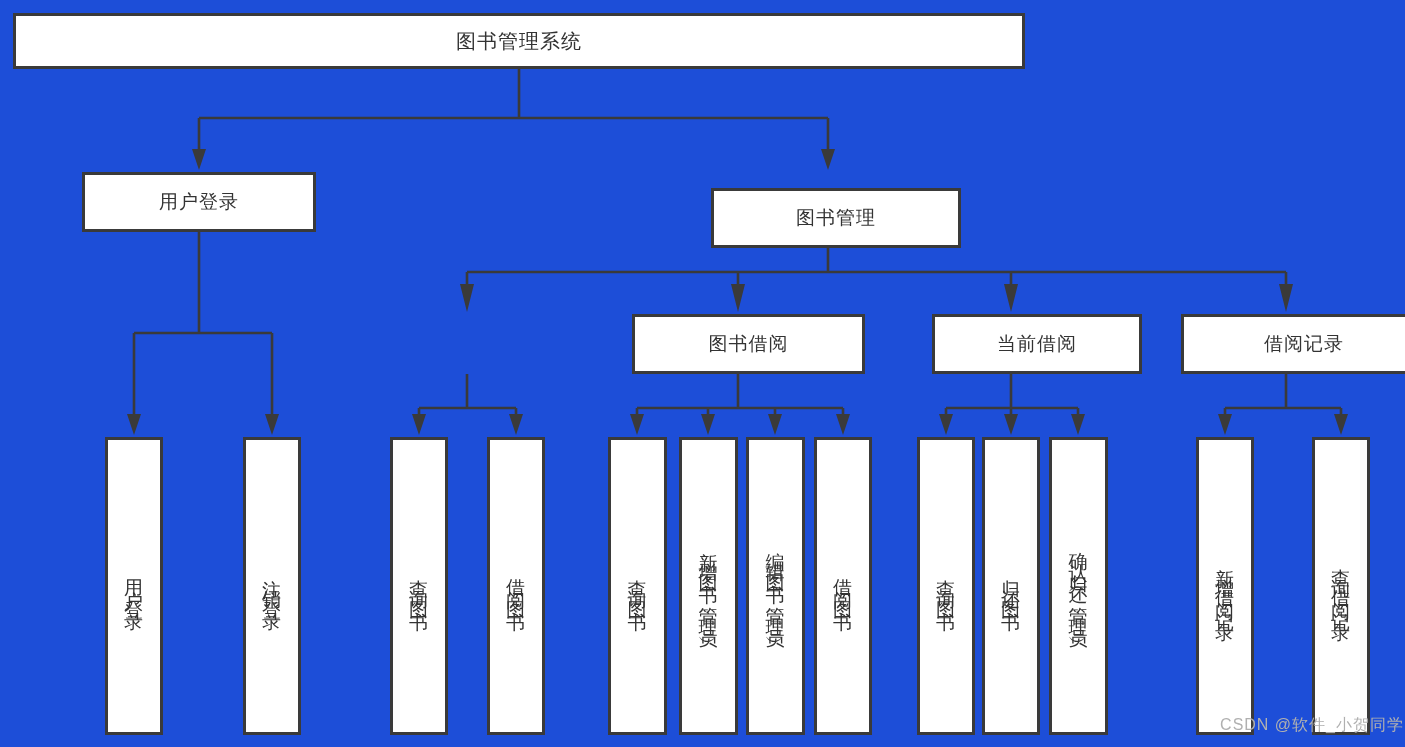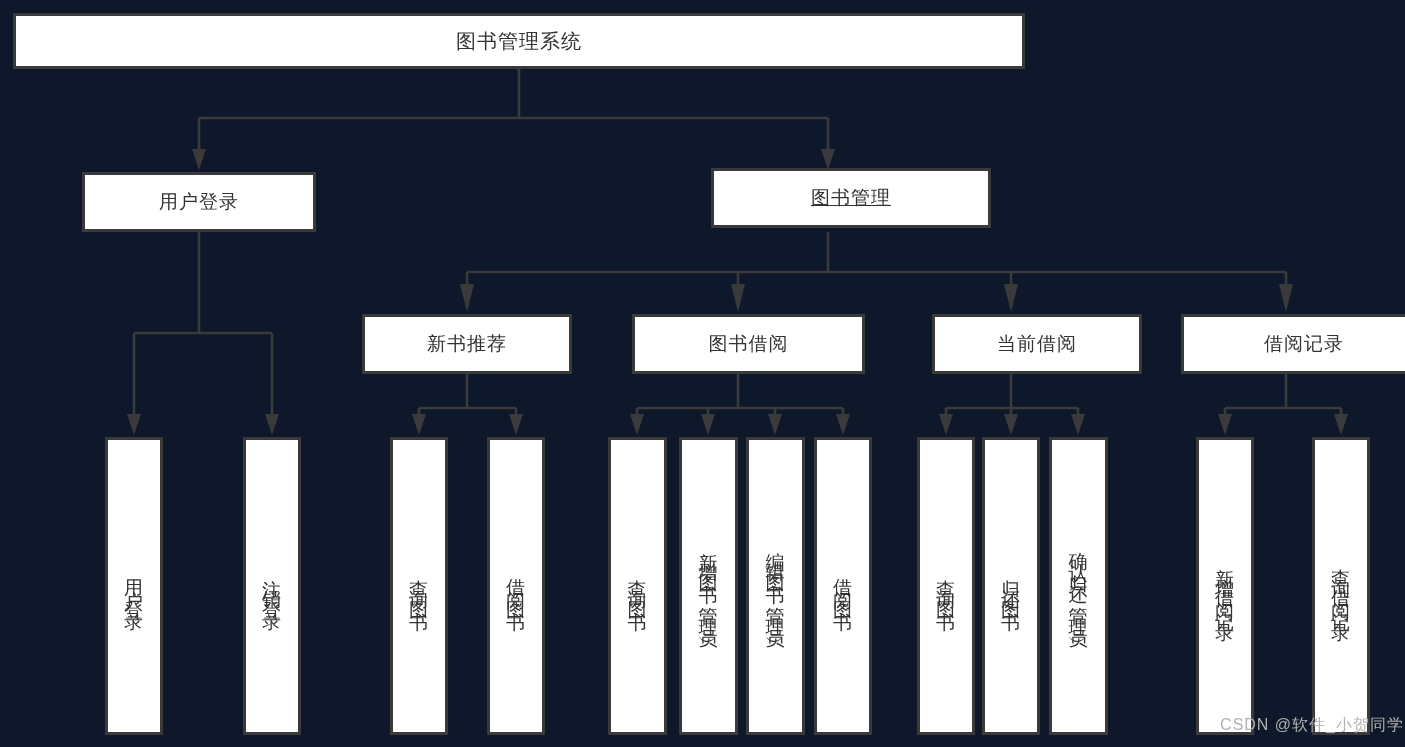--- a/index.html
+++ b/index.html
@@ -1,19 +1,19 @@
 <!DOCTYPE html>
 <html><head>
 <meta charset="utf-8">
 <style>
   html,body{margin:0;padding:0;background:#ffffff;}
   .canvas{
     position:relative;
     width:1405px;height:747px;
-    background:#0f172a;
+    background:#1d4ed8;
     font-family:"Liberation Sans","DejaVu Sans",sans-serif;
     overflow:hidden;
   }
   .connector-layer{position:absolute;left:0;top:0;width:1405px;height:747px;}
   .node{
     position:absolute;
     box-sizing:border-box;
     border:3px solid #3a3a3a;
     background:#ffffff;
     color:#333333;
@@ -29,21 +29,21 @@
     writing-mode:vertical-lr;
     text-orientation:mixed;
     letter-spacing:11px;
     font-size:19px;
     line-height:1;
   }
   
   #n-root{left:13px;top:13px;width:1012px;height:56px;font-size:20px;}
   
   #n-l1-user{left:82px;top:172px;width:234px;height:60px;}
-  #n-l1-book{left:711px;top:168px;width:280px;height:60px;text-decoration:underline;}
+  #n-l1-book{left:711px;top:188px;width:250px;height:60px;}
   
   #n-l2-nb{left:362px;top:314px;width:210px;height:60px;}
   #n-l2-bb{left:632px;top:314px;width:233px;height:60px;}
   #n-l2-cb{left:906px;top:314px;width:210px;height:60px;margin-left:26px;}
   #n-l2-br{left:1181px;top:314px;width:246px;height:60px;}
   
   .leaf{top:437px;width:58px;height:298px;}
   #n-leaf-user   {left:105px;}
   #n-leaf-logout {left:243px;}
   #n-leaf-nb-q   {left:390px;}
@@ -103,21 +103,20 @@
       <polygon points="1218,414 1232,414 1225,435"></polygon>
       <polygon points="1334,414 1348,414 1341,435"></polygon>
     </g>
   </svg>
 
   <div class="node" id="n-root">图书管理系统</div>
 
   <div class="node" id="n-l1-user">用户登录</div>
   <div class="node" id="n-l1-book">图书管理</div>
 
-  <div class="node" id="n-l2-nb">新书推荐</div>
   <div class="node" id="n-l2-bb">图书借阅</div>
   <div class="node" id="n-l2-cb">当前借阅</div>
   <div class="node" id="n-l2-br">借阅记录</div>
 
   <div class="node v leaf" id="n-leaf-user">用户登录</div>
   <div class="node v leaf" id="n-leaf-logout">注销登录</div>
 
   <div class="node v leaf" id="n-leaf-nb-q">查询图书</div>
   <div class="node v leaf" id="n-leaf-nb-b">借阅图书</div>
 

